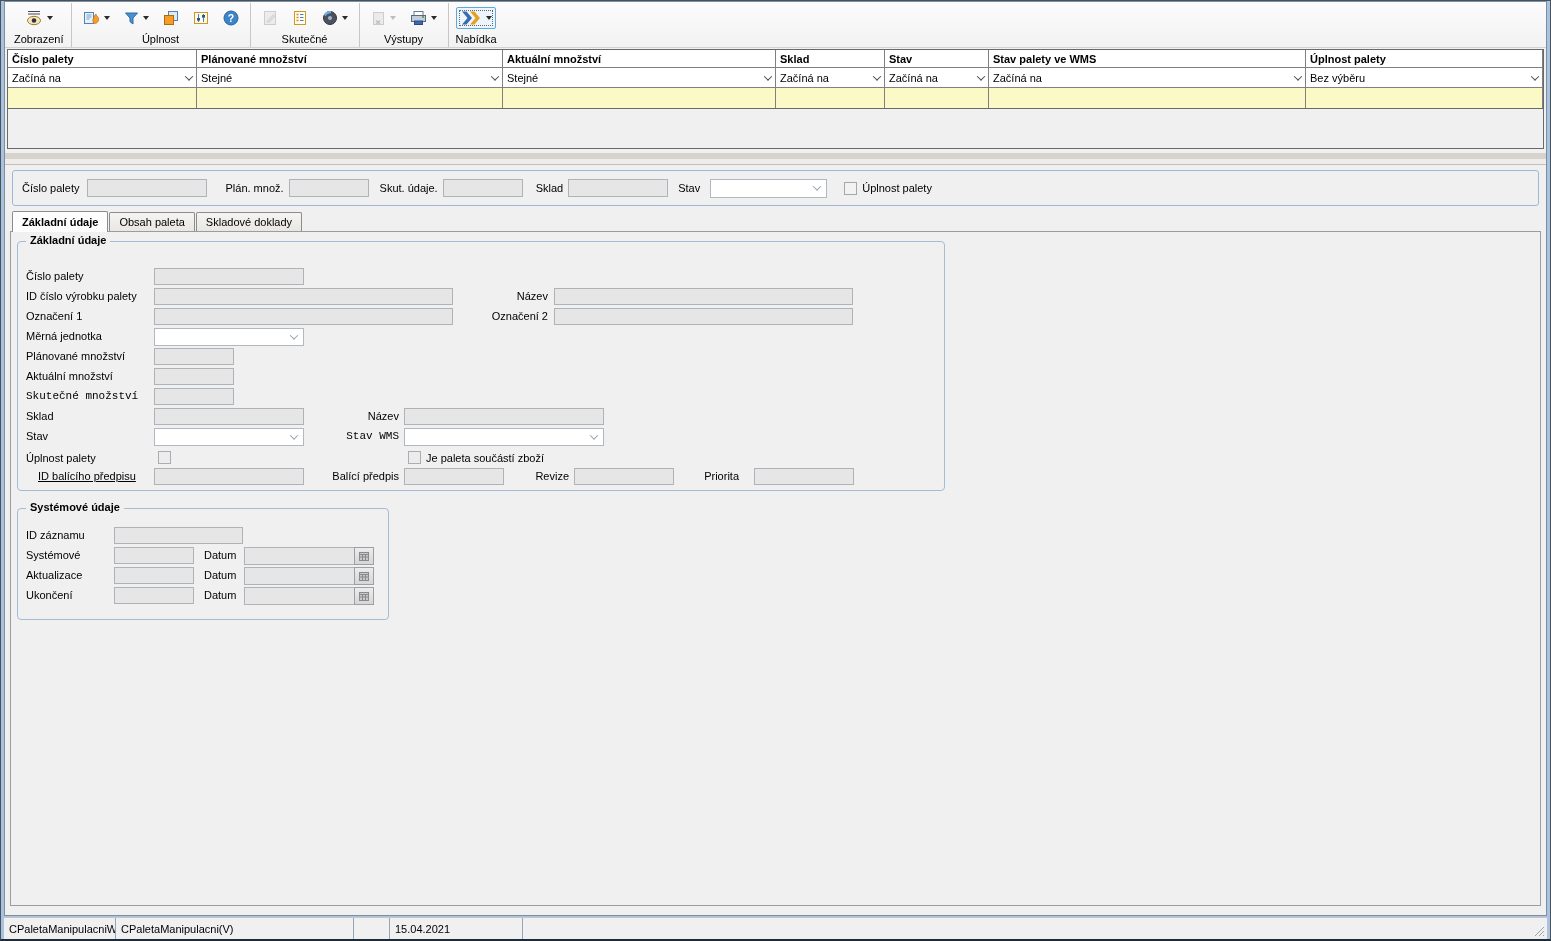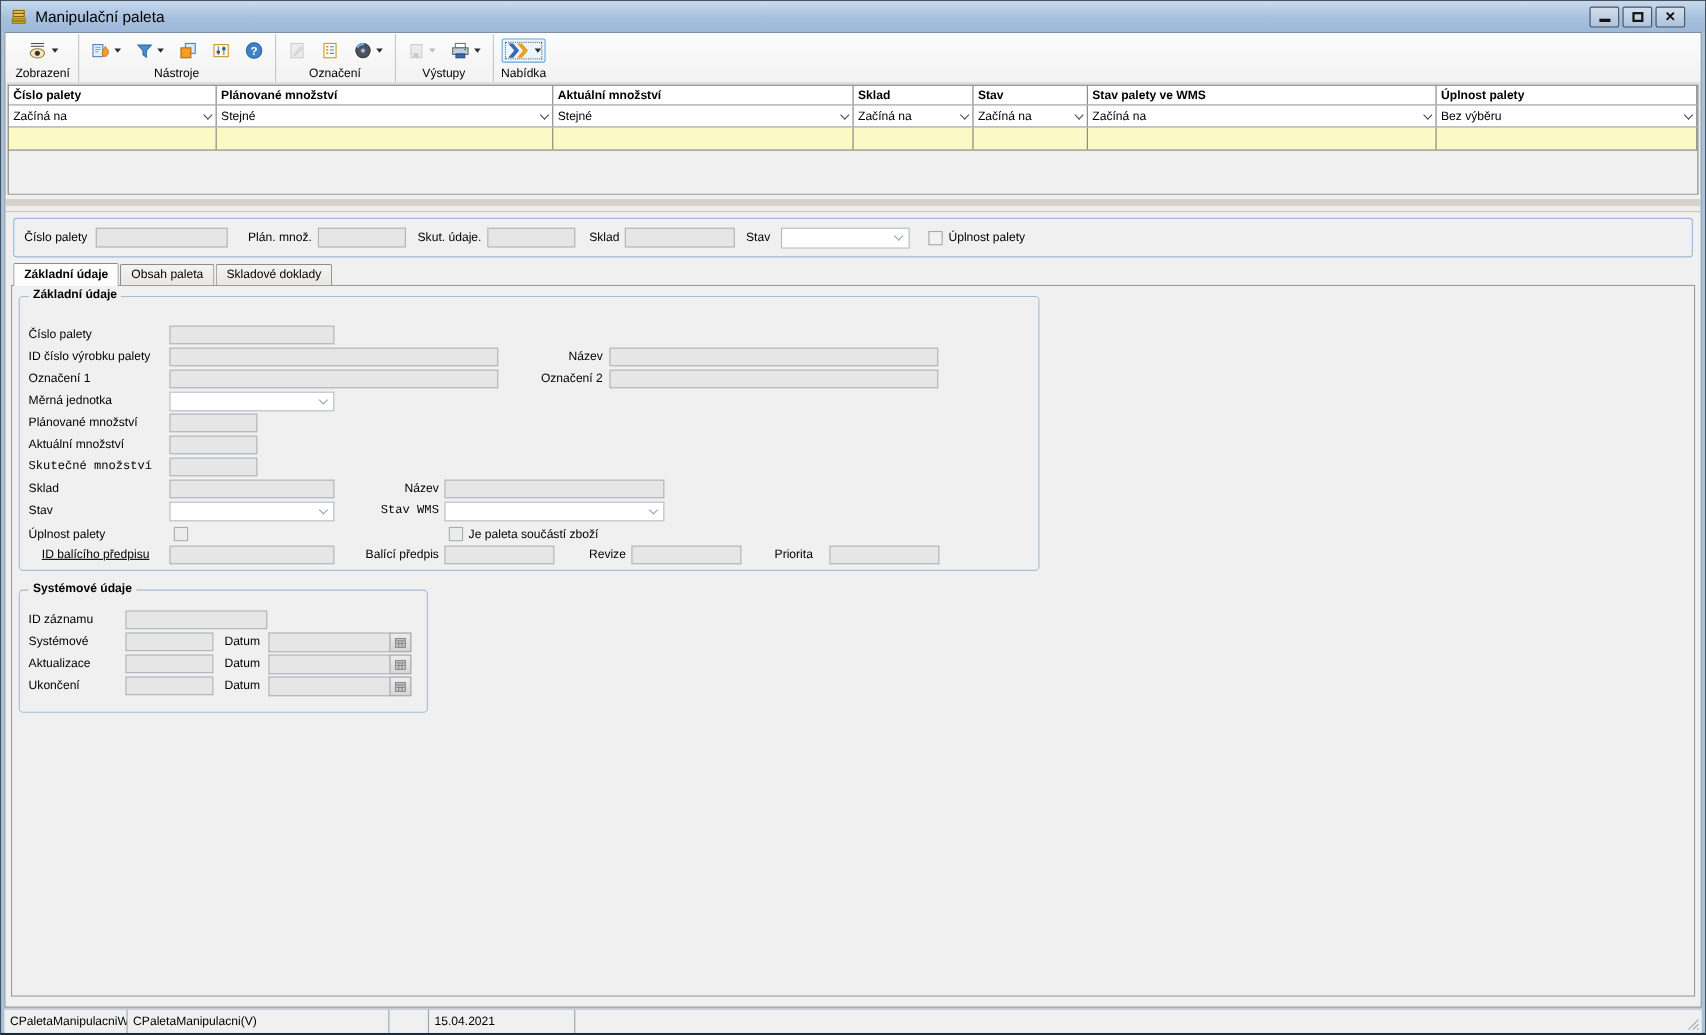--- a/index.html
+++ b/index.html
@@ -77,38 +77,20 @@
   .statusbar{flex:0 0 22px;margin:1px 3px 0 3px;background:#f0f0f0;border-top:1px solid #c6c6c6;display:flex;position:relative;}
   .scell{border-right:1px solid #96a6ba;padding:0 5px;display:flex;align-items:center;overflow:hidden;white-space:nowrap;}
   .scell.last{flex:1;border-right:none;}
   .grip{position:absolute;right:2px;bottom:2px;}
 </style>
 </head>
 <body>
 
 <div class="window">
 
-  <div class="titlebar">
-    <svg width="16" height="16" viewBox="0 0 16 16">
-      <rect x="3" y="2.5" width="10" height="5.5" fill="#e9c355" stroke="#8a6508"></rect>
-      <path d="M3 5.2h10" stroke="#8a6508" fill="none"></path>
-      <rect x="2" y="9.5" width="12" height="2" fill="#d4a017" stroke="#8a6508" stroke-width="0.6"></rect>
-      <rect x="2" y="12.5" width="12" height="2" fill="#d4a017" stroke="#8a6508" stroke-width="0.6"></rect>
-    </svg>
-    <span class="title">Manipulační paleta</span>
-    <div class="winbtns">
-      <div class="winbtn">
-          <span class="glyph-min"></span>
-        </div>
-      <div class="winbtn">
-          <span class="glyph-max"></span>
-        </div>
-      <div class="winbtn close">✕</div>
-    </div>
-  </div>
 
   <div class="content">
 
     <div class="toolbar">
 
       <div class="tgroup">
         <div class="tbtns">
           <div class="tbtn">
             <svg width="18" height="16" viewBox="0 0 18 16">
               <path d="M3 1.5h12M3 4h12" stroke="#4a4a4a" fill="none"></path>
@@ -151,21 +133,21 @@
               <rect x="9" y="5" width="3" height="2.6" fill="#2a5a8f"></rect>
             </svg>
           </div>
           <div class="tbtn">
             <svg width="16" height="16" viewBox="0 0 16 16">
               <circle cx="8" cy="8" r="7" fill="#3b84c8" stroke="#2a63a0"></circle>
               <text x="8" y="12" font-size="10.5" font-weight="bold" fill="#fff" text-anchor="middle" font-family="Liberation Sans, sans-serif">?</text>
             </svg>
           </div>
         </div>
-        <div class="tlabel">Nástroje</div>
+        <div class="tlabel">Úplnost</div>
       </div>
 
       <div class="tgroup">
         <div class="tbtns">
           <div class="tbtn disabled">
             <svg width="16" height="16" viewBox="0 0 16 16">
               <rect x="2.5" y="1.5" width="11" height="13" fill="#dedede" stroke="#9a9a9a"></rect>
               <path d="M5 11.5l6.2-7 1.6 1.5-6.3 7z" fill="#bdbdbd" stroke="#8c8c8c" stroke-width="0.6"></path>
             </svg>
           </div>
@@ -178,21 +160,21 @@
           </div>
           <div class="tbtn">
             <svg width="16" height="16" viewBox="0 0 16 16">
               <circle cx="8" cy="8" r="6.5" fill="#4a5160" stroke="#30353f"></circle>
               <circle cx="8" cy="8" r="2" fill="#aab4c4"></circle>
               <path d="M2.8 5.5a6 6 0 016.2-3.3" stroke="#6db0e8" stroke-width="2" fill="none"></path>
             </svg>
             <span class="dd"></span>
           </div>
         </div>
-        <div class="tlabel">Označení</div>
+        <div class="tlabel">Skutečné</div>
       </div>
 
       <div class="tgroup">
         <div class="tbtns">
           <div class="tbtn disabled">
             <svg width="15" height="15" viewBox="0 0 15 15">
               <rect x="2.5" y="1.5" width="10" height="12" fill="#dcdcdc" stroke="#9a9a9a"></rect>
               <path d="M5 9.5l4 3.5M9 9.5l-4 3.5" stroke="#7d7d7d" stroke-width="1.4" fill="none"></path>
             </svg>
             <span class="dd"></span>

